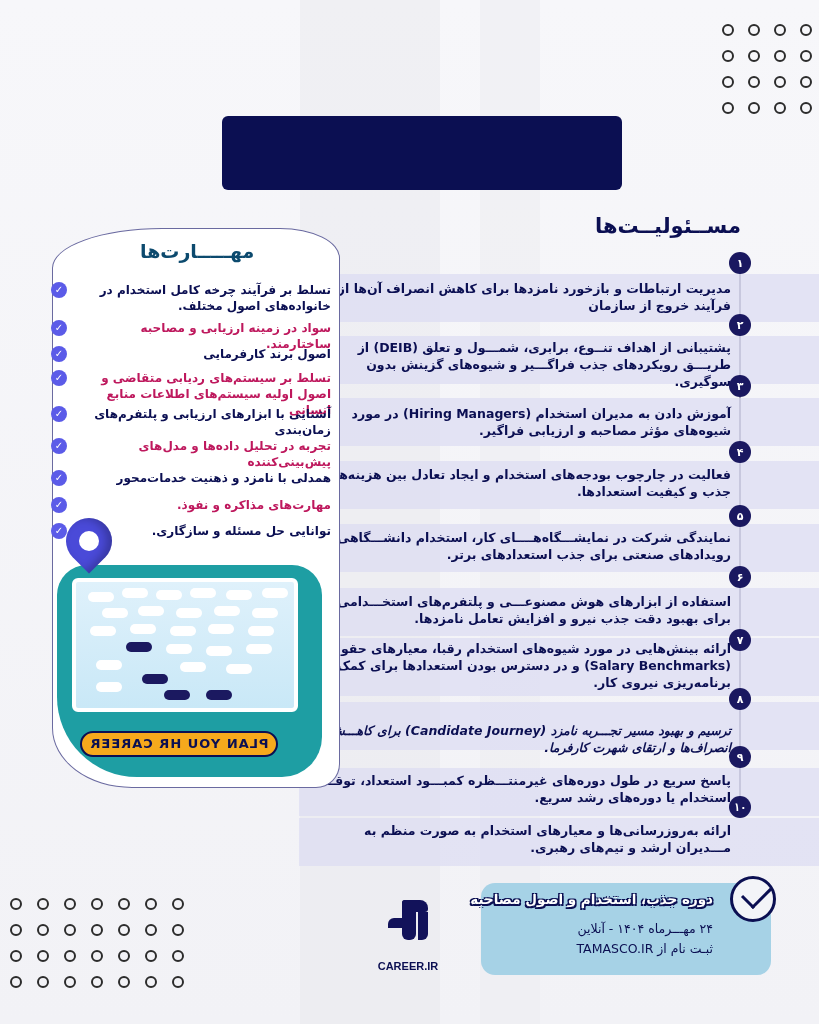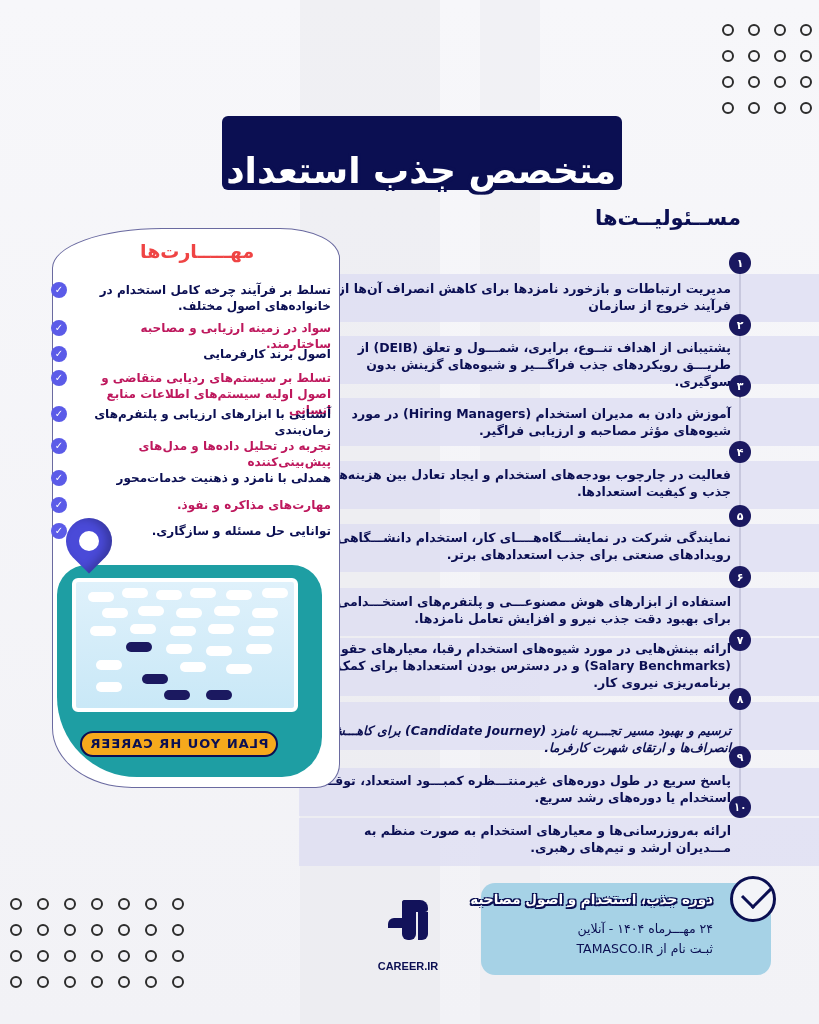--- a/index.html
+++ b/index.html
@@ -37,21 +37,21 @@
     text-shadow: -3px -3px 0 #0b0f52, 3px -3px 0 #0b0f52, -3px 3px 0 #0b0f52, 3px 3px 0 #0b0f52;
   }
   .title-2 {
     position: absolute; right: 6px; top: 56px; font-size: 36px; font-weight: bold;
     color: #ffffff; white-space: nowrap;
     text-shadow: -3px -3px 0 #0b0f52, 3px -3px 0 #0b0f52, -3px 3px 0 #0b0f52, 3px 3px 0 #0b0f52;
   }
 
   
   .resp-title {
-    position: absolute; right: 78px; top: 206px; direction: rtl;
+    position: absolute; right: 78px; top: 214px; direction: rtl;
     font-size: 21px; font-weight: bold; color: #0b0f52;
   }
   .timeline-line { position: absolute; left: 739px; top: 262px; width: 2px; height: 545px; background: #9c9cb0; }
   .resp-band {
     position: absolute; right: 0; height: 48px; width: 520px;
     background: rgba(220,220,242,0.7);
   }
   .num-badge {
     position: absolute; width: 22px; height: 22px; border-radius: 50%;
     background: #1a1860; color: #fff; font-size: 11px; font-weight: bold;
@@ -63,21 +63,21 @@
   }
 
   
   .skills-card {
     position: absolute; left: 52px; top: 228px; width: 288px; height: 560px;
     background: #ffffff; border: 1.5px solid #6a6aa0;
     border-radius: 110px 60px 24px 80px / 40px 30px 24px 60px;
   }
   .skills-title {
     position: absolute; left: 140px; top: 240px; font-size: 19px; font-weight: bold;
-    color: #ef4444; direction: rtl;
+    color: #0c4a6e; direction: rtl;
   }
   .skill {
     position: absolute; right: 488px; direction: rtl; text-align: right;
     font-size: 12px; line-height: 16px; font-weight: bold; display: flex; gap: 6px;
     align-items: flex-start; width: 280px;
   }
   .check {
     flex: 0 0 16px; width: 16px; height: 16px; border-radius: 50%;
     background: #5b5be8; color: #fff; font-size: 10px; display: flex;
     align-items: center; justify-content: center; margin-top: 0px;
@@ -201,21 +201,20 @@
     <span></span>
     <span></span>
     <span></span>
     <span></span>
     <span></span>
     <span></span>
 </div>
 
 <div class="title-wrap">
   <div class="title-plate"></div>
-  <div class="title-2">متخصص جذب استعداد</div>
 </div>
 
 <div class="resp-title">مســئولیــت‌ها</div>
 <div class="timeline-line"></div>
 
 <div>
 
   <div class="resp-band" style="top:274px;"></div>
   <div class="num-badge" style="top:252px;">۱</div>
   <div class="resp-text" style="top:280px;">مدیریت ارتباطات و بازخورد نامزدها برای کاهش انصراف آن‌ها از فرآیند خروج از سازمان</div>

